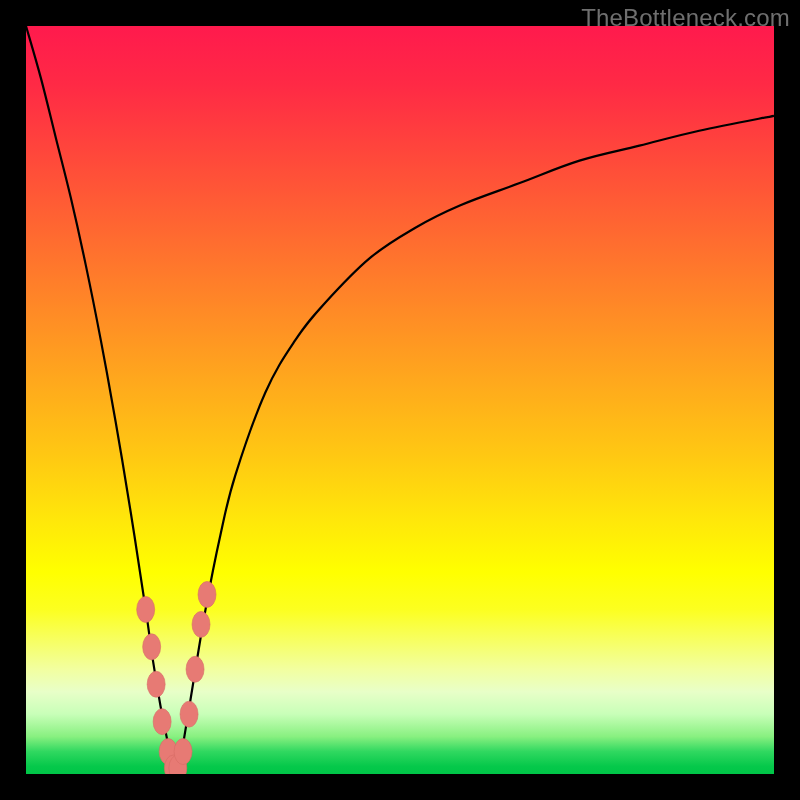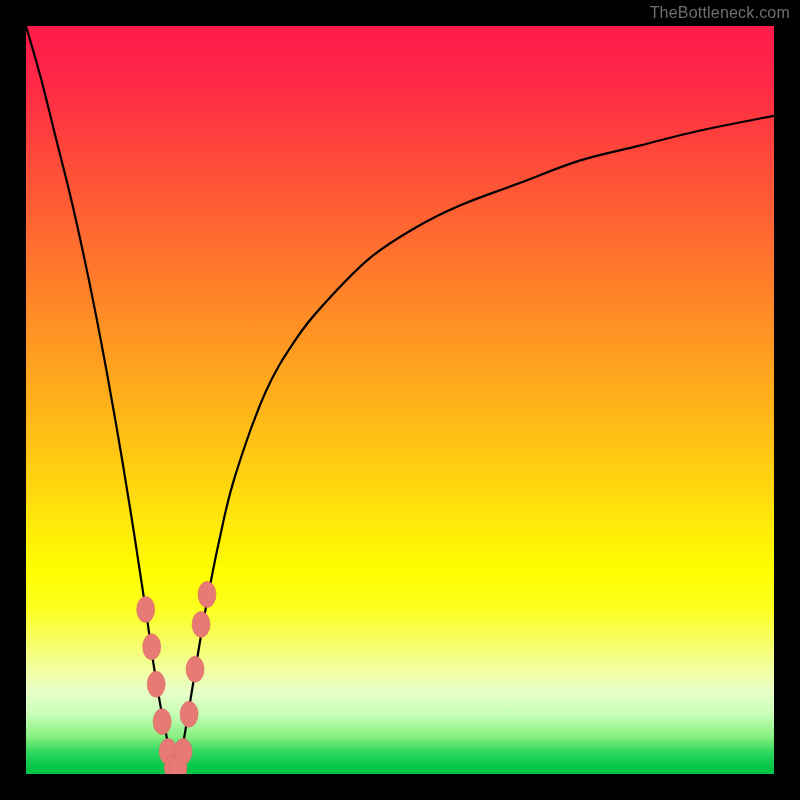--- a/index.html
+++ b/index.html
@@ -44,21 +44,21 @@
       #30d860 97%,
       #05c84a 99%,
       #00c648 100%
     );
   }
   .watermark {
     position: absolute;
     top: 4px;
     right: 10px;
     color: #6f6f6f;
-    font-size: 16px;
+    font-size: 24px;
     font-weight: 400;
     letter-spacing: 0.2px;
     user-select: none;
   }
   svg.curve-layer {
     position: absolute;
     left: 0;
     top: 0;
     width: 748px;
     height: 748px;

